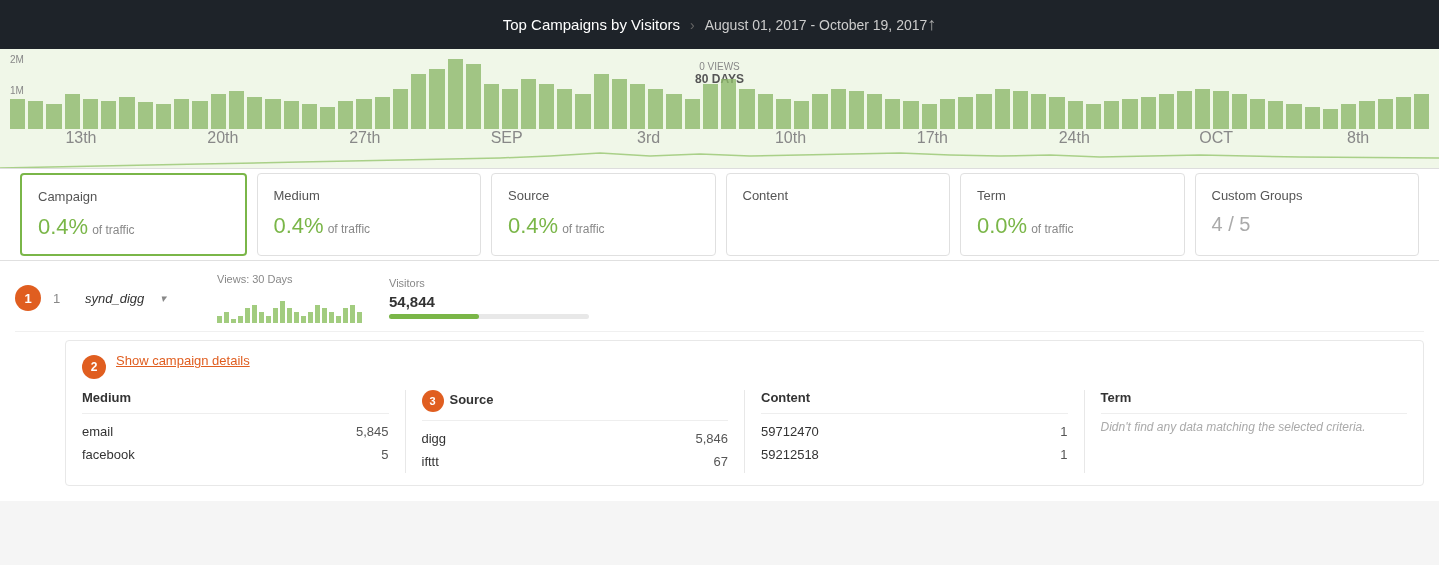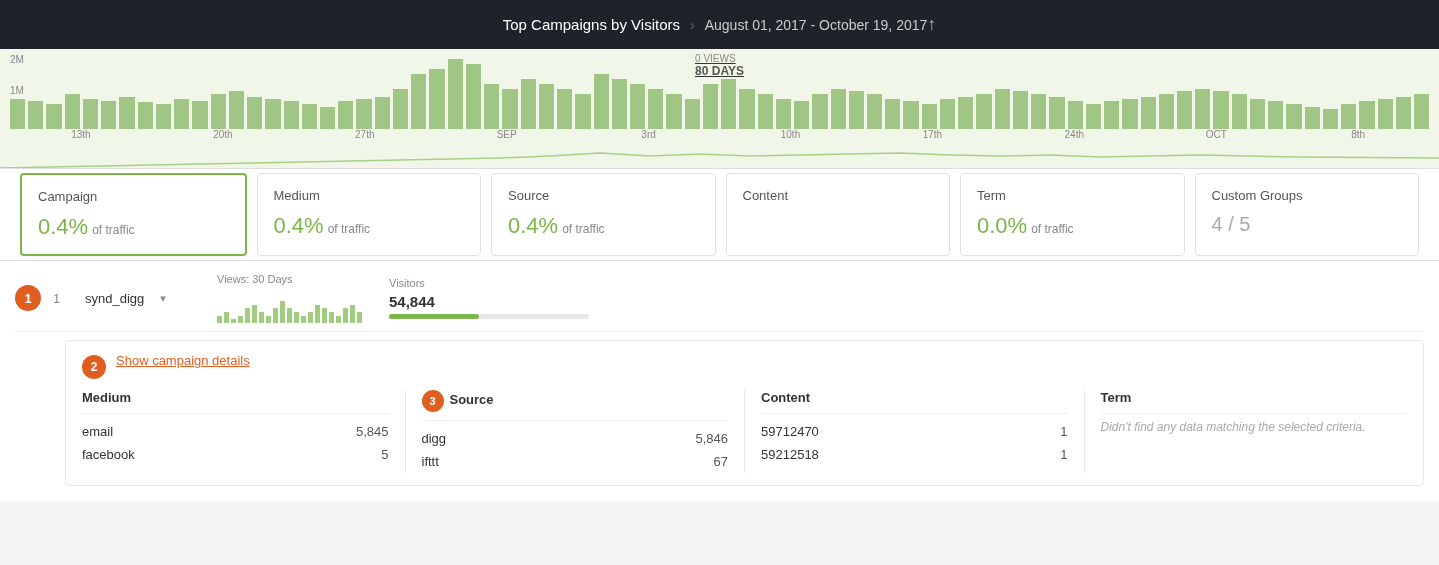--- a/index.html
+++ b/index.html
@@ -36,21 +36,21 @@
       gap: 3px;
     }
     .chart-bar {
       background: #8db86a;
       min-width: 12px;
       flex: 1;
       opacity: 0.8;
     }
     .chart-label {
       flex: 1;
-      font-size: 10px;
+      font-size: 16px;
       color: #888;
       text-align: center;
     }
     .chart-yscale {
       position: absolute;
       left: 10px;
       top: 5px;
       font-size: 10px;
       color: #888;
     }
@@ -124,20 +124,21 @@
       color: #fff;
       display: flex; align-items: center; justify-content: center;
       font-size: 13px; font-weight: 600;
       flex-shrink: 0;
     }
     .row-number { color: #888; font-size: 13px; width: 20px; }
     .row-name {
       display: flex; align-items: center; gap: 16px;
       font-size: 13px; color: #333; font-weight: 500;
       min-width: 120px;
+      font-style: italic;
     }
     .row-name .chevron { color: #888; font-size: 11px; cursor: pointer; }
     .row-sparkline { flex: 1; display: flex; align-items: flex-end; gap: 2px; height: 30px; }
     .spark-bar { background: #7ab648; width: 5px; opacity: 0.7; }
     .spark-area { display: flex; flex-direction: column; align-items: flex-start; min-width: 160px; }
     .spark-title { font-size: 11px; color: #888; margin-bottom: 16px; }
     .visitors-section { min-width: 180px; display: flex; flex-direction: column; }
     .visitors-label { font-size: 11px; color: #888; margin-bottom: 4px; }
     .visitors-value { font-size: 15px; font-weight: 600; color: #333; margin-bottom: 4px; }
     .visitors-bar-bg { background: #e8e8e8; height: 5px; border-radius: 3px; width: 200px; }
@@ -185,21 +186,21 @@
     <span class="header-date">August 01, 2017 - October 19, 2017</span>
   </div>
   <span class="header-upload">↑</span>
 </div>
 
 <div class="chart-area">
   <div class="chart-yscale">
     <div>2M</div>
     <div style="margin-top:20px">1M</div>
   </div>
-  <div style="position:absolute;top:4px;left:50%;transform:translateX(-50%);text-decoration:underline;">
+  <div style="position:absolute;top:12px;left:50%;transform:translateX(-50%);text-align:center;">
     <div style="font-size:10px;color:#888;">0 VIEWS</div>
     <div style="font-size:12px;font-weight:600;color:#555;">80 DAYS</div>
   </div>
   <div class="chart-bars" id="bar-chart-container">
       <div class="chart-bar" style="height: 30px;"></div>
       <div class="chart-bar" style="height: 28px;"></div>
       <div class="chart-bar" style="height: 25px;"></div>
       <div class="chart-bar" style="height: 35px;"></div>
       <div class="chart-bar" style="height: 30px;"></div>
       <div class="chart-bar" style="height: 28px;"></div>

